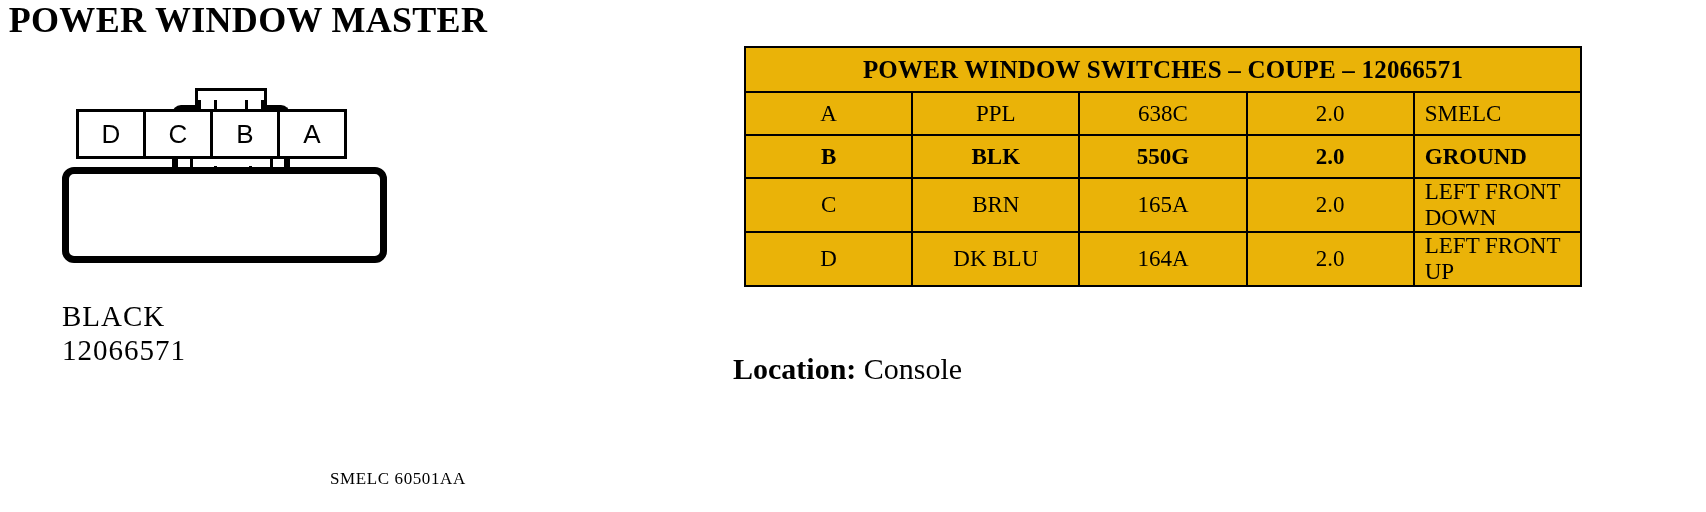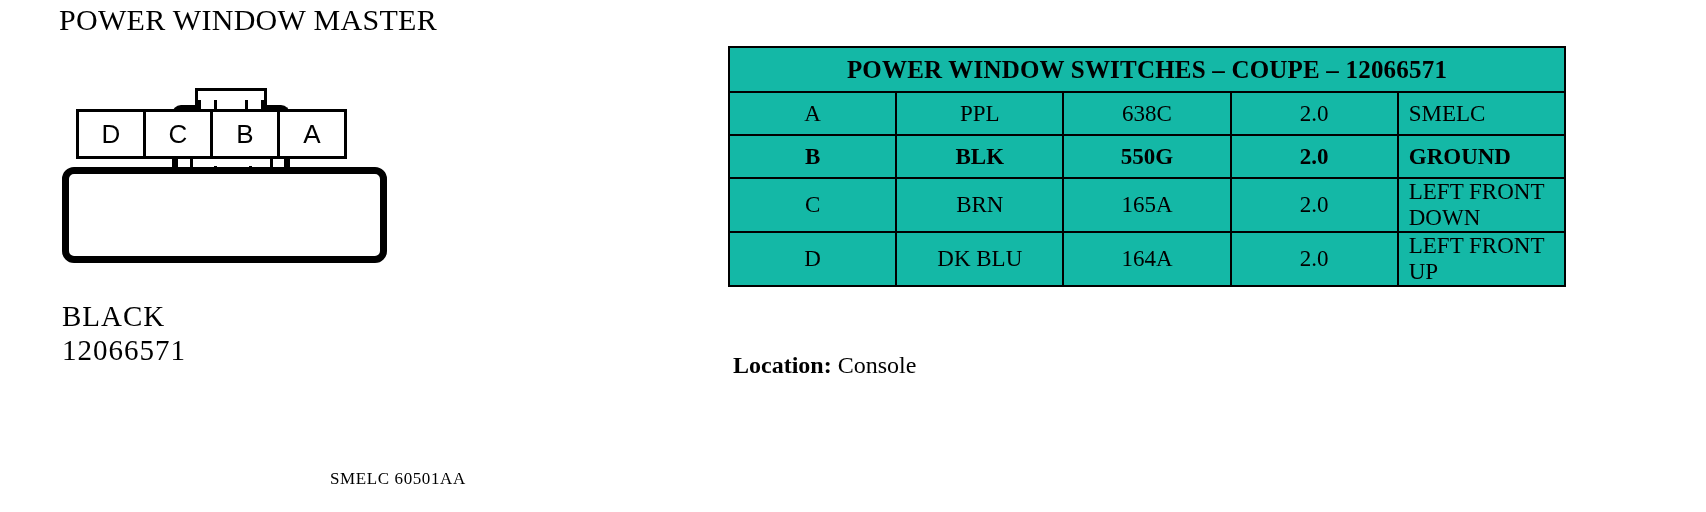--- a/index.html
+++ b/index.html
@@ -25,22 +25,22 @@
     width: 700px;
     height: 512px;
   }
 
   #page-title {
     position: absolute;
     left: 8px;
     top: 2px;
     width: 480px;
     text-align: center;
-    font-weight: normal;
-    font-size: 30px;
+    font-weight: bold;
+    font-size: 36px;
     line-height: 36px;
     letter-spacing: 0.3px;
   }
   #page-title .title-line { display: block; white-space: nowrap; }
 
   
   #connector-diagram {
     position: absolute;
     left: 62px;
     top: 88px;
@@ -179,21 +179,22 @@
     position: absolute;
     left: 728px;
     top: 46px;
     width: 838px;
   }
 
   table.wire-table {
     border-collapse: collapse;
     width: 838px;
     table-layout: fixed;
-    background: #14b8a6;
+    background: #eab308;
+    margin-left: 16px;
   }
   table.wire-table td,
   table.wire-table th {
     border: 2px solid #000;
     padding: 0;
     font-size: 23px;
     font-weight: normal;
     text-align: center;
     vertical-align: middle;
     height: 41px;
@@ -223,21 +224,21 @@
   .c-cavity { width: 122px; }
   .c-color  { width: 205px; }
   .c-number { width: 138px; }
   .c-size   { width: 88px; }
   .c-func   { width: 285px; }
 
   #location-line {
     position: absolute;
     left: 733px;
     top: 352px;
-    font-size: 24px;
+    font-size: 30px;
     white-space: nowrap;
   }
   #location-line .loc-label { font-weight: bold; }
   #location-line .loc-value { font-weight: normal; }
 </style>
 </head>
 <body>
 
 <div id="left-panel">
 

